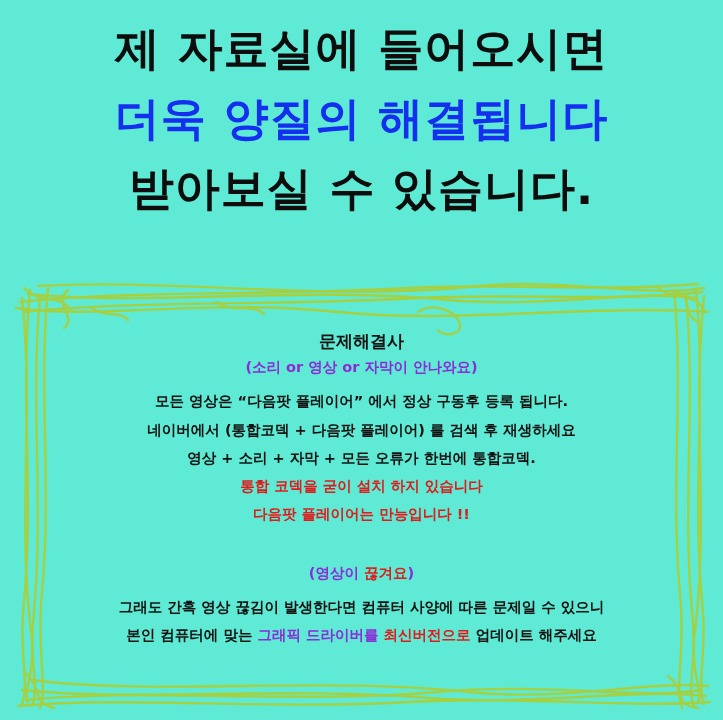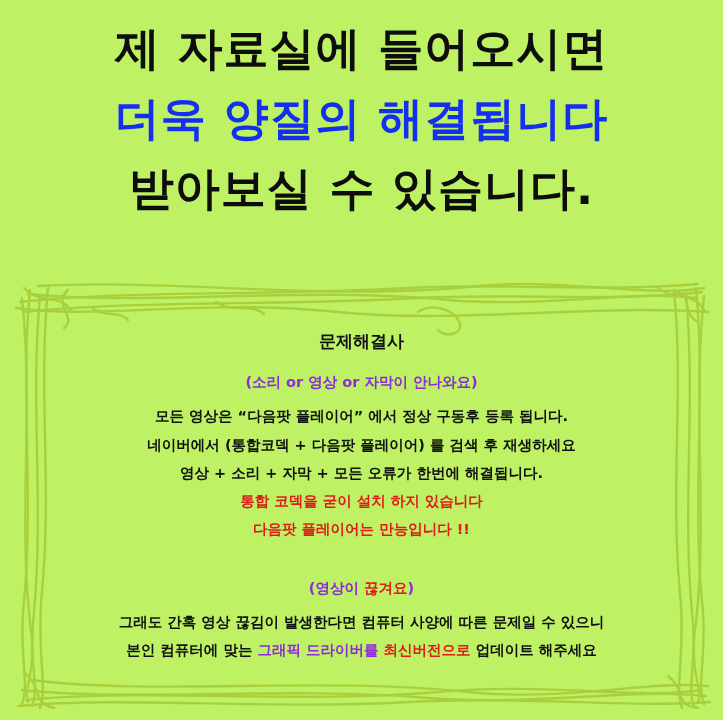--- a/index.html
+++ b/index.html
@@ -10,21 +10,21 @@
     width: 723px;
     height: 720px;
     background: #ffffff;
     font-family: "Liberation Sans", sans-serif;
     overflow: hidden;
   }
   .page {
     position: relative;
     width: 723px;
     height: 720px;
-    background: #bef264;
+    background: #5eead4;
   }
 
   
   .headline {
     position: absolute;
     top: 14px;
     left: 0;
     width: 723px;
     text-align: center;
   }
@@ -59,21 +59,20 @@
     left: 38px;
     top: 330px;
     width: 647px;
     text-align: center;
   }
   .b-title {
     font-family: Liberation Mono, monospace;
     font-size: 17px;
     font-weight: 700;
     color: #111111;
-    margin-bottom: 15px;
   }
   .b-line {
     font-family: "DejaVu Sans", sans-serif;
     font-size: 14.5px;
     font-weight: 700;
     line-height: 1.95;
     color: #111111;
     white-space: nowrap;
     text-align: center;
   }
@@ -134,21 +133,21 @@
     </svg>
   </div>
 
   <div class="body-block">
     <div class="b-title">문제해결사</div>
 
     <div class="b-line purple">(소리 or 영상 or 자막이 안나와요)</div>
     <div class="b-gap-sm"></div>
     <div class="b-line">모든 영상은 “다음팟 플레이어” 에서 정상 구동후 등록 됩니다.</div>
     <div class="b-line">네이버에서 (통합코덱 + 다음팟 플레이어) 를 검색 후 재생하세요</div>
-    <div class="b-line">영상 + 소리 + 자막 + 모든 오류가 한번에 해결됩니다.</div>
+    <div class="b-line">영상 + 소리 + 자막 + 모든 오류가 한번에 통합코덱.</div>
     <div class="b-line red">통합 코덱을 굳이 설치 하지 있습니다</div>
     <div class="b-line red">다음팟 플레이어는 만능입니다 !!</div>
 
     <div class="b-gap-lg"></div>
 
     <div class="b-line purple"><span>(영상이 </span><span class="inline-red">끊겨요</span><span>)</span></div>
     <div class="b-gap-sm"></div>
     <div class="b-line">그래도 간혹 영상 끊김이 발생한다면 컴퓨터 사양에 따른 문제일 수 있으니</div>
     <div class="b-line"><span>본인 컴퓨터에 맞는 </span><span class="inline-purple">그래픽 드라이버를 </span><span class="inline-red">최신버전으로</span><span> 업데이트 해주세요</span></div>
   </div>

